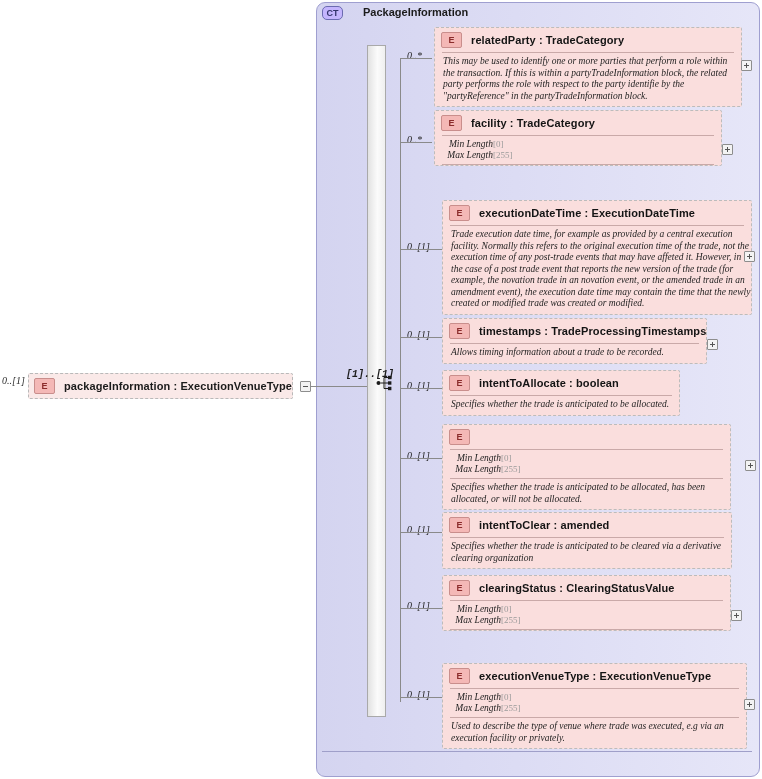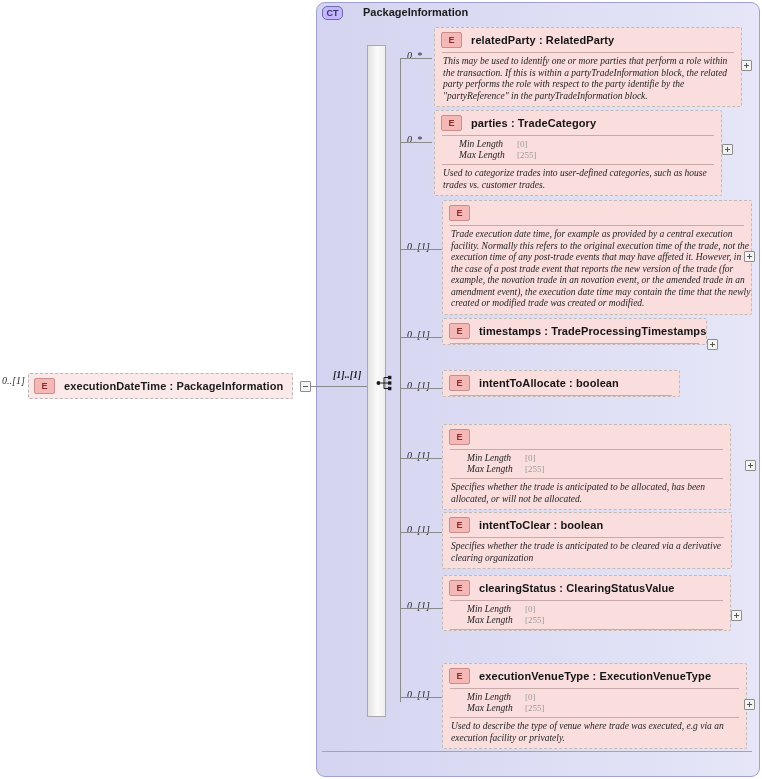--- a/index.html
+++ b/index.html
@@ -198,22 +198,23 @@
     color: #141414;
     white-space: nowrap;
     letter-spacing: 0.1px;
   }
   .node .rule {
     height: 1px;
     background: #c9a9a8;
     margin: 0 7px;
   }
   .node .facets {
-    padding: 3px 6px 3px 24px;
+    padding: 3px 6px 3px 0;
     font-family: "Liberation Serif", serif;
+    text-align: right;
   }
   .node .facet-row {
     display: flex;
     align-items: baseline;
     line-height: 11px;
   }
   .node .facet-name {
     font-size: 9.5px;
     font-style: italic;
     color: #1d1d1d;
@@ -235,44 +236,44 @@
   .occ {
     position: absolute;
     font-size: 10px;
     font-style: italic;
     color: #1d1d1d;
     font-family: "Liberation Serif", serif;
     white-space: nowrap;
   }
   #occ-seq {
     position: absolute;
-    left: 333px;
+    left: 346px;
     top: 369px;
     font-size: 10px;
     font-style: italic;
     font-weight: bold;
     color: #1d1d1d;
-    font-family: Liberation Serif, serif;
+    font-family: Liberation Mono, monospace;
   }
 </style>
 </head>
 <body>
 
 <div id="canvas">
 
   <div id="ct-box"></div>
   <div id="ct-badge">CT</div>
   <div id="ct-title">PackageInformation</div>
 
   <div id="seq-bar"></div>
 
   <div class="card-occ" id="occ-root">0..[1]</div>
   <div class="root-card">
     <span class="e-badge">E</span>
-    <span class="title">executionDateTime : PackageInformation</span>
+    <span class="title">packageInformation : ExecutionVenueType</span>
   </div>
   <div class="toggle" id="root-toggle" style="left:300px; top:381px;"></div>
 
   <div class="hline" style="left:311px; top:386px; width:56px;"></div>
 
   <div id="occ-seq">[1]..[1]</div>
 
   <svg id="seq-icon" viewBox="0 0 20 16">
     <circle cx="2.5" cy="8" r="2" fill="#1c1c1c"></circle>
     <line x1="4.5" y1="8" x2="8" y2="8" stroke="#1c1c1c" stroke-width="1"></line>
@@ -285,80 +286,82 @@
     <rect x="12" y="11.8" width="3.4" height="3.4" fill="#1c1c1c"></rect>
   </svg>
 
   <div class="vline" style="left:400px; top:58px; height:644px;"></div>
 
   <div class="occ" style="left:407px; top:50px;">0..*</div>
   <div class="hline" style="left:400px; top:58px; width:32px;"></div>
   <div class="node" style="left:434px; top:27px; width:308px;">
     <div class="hdr">
       <span class="e-badge">E</span>
-      <span class="title">relatedParty : RelatedParty</span>
+      <span class="title">relatedParty : TradeCategory</span>
     </div>
     <div class="rule"></div>
     <div class="desc">This may be used to identify one or more parties that perform a role within the transaction. If this is within a partyTradeInformation block, the related party performs the role with respect to the party identifie by the "partyReference" in the partyTradeInformation block.</div>
   </div>
   <div class="toggle plus" style="left:741px; top:60px;"></div>
 
   <div class="occ" style="left:407px; top:134px;">0..*</div>
   <div class="hline" style="left:400px; top:142px; width:32px;"></div>
   <div class="node" style="left:434px; top:110px; width:288px;">
     <div class="hdr">
       <span class="e-badge">E</span>
-      <span class="title">parties : TradeCategory</span>
+      <span class="title">facility : TradeCategory</span>
     </div>
     <div class="rule"></div>
     <div class="facets">
       <div class="facet-row">
         <span class="facet-name">Min Length</span>
         <span class="facet-val">[0]</span>
       </div>
       <div class="facet-row">
         <span class="facet-name">Max Length</span>
         <span class="facet-val">[255]</span>
       </div>
     </div>
     <div class="rule"></div>
-    <div class="desc">Used to categorize trades into user-defined categories, such as house trades vs. customer trades.</div>
   </div>
   <div class="toggle plus" style="left:722px; top:144px;"></div>
 
   <div class="occ" style="left:407px; top:241px;">0..[1]</div>
   <div class="hline" style="left:400px; top:249px; width:42px;"></div>
   <div class="node" style="left:442px; top:200px; width:310px;">
     <div class="hdr">
       <span class="e-badge">E</span>
+      <span class="title">executionDateTime : ExecutionDateTime</span>
     </div>
     <div class="rule"></div>
     <div class="desc">Trade execution date time, for example as provided by a central execution facility. Normally this refers to the original execution time of the trade, not the execution time of any post-trade events that may have affeted it. However, in the case of a post trade event that reports the new version of the trade (for example, the novation trade in an novation event, or the amended trade in an amendment event), the execution date time may contain the time that the newly created or modified trade was created or modified.</div>
   </div>
   <div class="toggle plus" style="left:744px; top:251px;"></div>
 
   <div class="occ" style="left:407px; top:329px;">0..[1]</div>
   <div class="hline" style="left:400px; top:337px; width:42px;"></div>
   <div class="node" style="left:442px; top:318px; width:265px;">
     <div class="hdr">
       <span class="e-badge">E</span>
       <span class="title">timestamps : TradeProcessingTimestamps</span>
     </div>
     <div class="rule"></div>
+    <div class="desc">Allows timing information about a trade to be recorded.</div>
   </div>
   <div class="toggle plus" style="left:707px; top:339px;"></div>
 
   <div class="occ" style="left:407px; top:380px;">0..[1]</div>
   <div class="hline" style="left:400px; top:388px; width:42px;"></div>
   <div class="node" style="left:442px; top:370px; width:238px;">
     <div class="hdr">
       <span class="e-badge">E</span>
       <span class="title">intentToAllocate : boolean</span>
     </div>
     <div class="rule"></div>
+    <div class="desc">Specifies whether the trade is anticipated to be allocated.</div>
   </div>
 
   <div class="occ" style="left:407px; top:450px;">0..[1]</div>
   <div class="hline" style="left:400px; top:458px; width:42px;"></div>
   <div class="node" style="left:442px; top:424px; width:289px;">
     <div class="hdr">
       <span class="e-badge">E</span>
     </div>
     <div class="rule"></div>
     <div class="facets">
@@ -374,21 +377,21 @@
     <div class="rule"></div>
     <div class="desc">Specifies whether the trade is anticipated to be allocated, has been allocated, or will not be allocated.</div>
   </div>
   <div class="toggle plus" style="left:745px; top:460px;"></div>
 
   <div class="occ" style="left:407px; top:524px;">0..[1]</div>
   <div class="hline" style="left:400px; top:532px; width:42px;"></div>
   <div class="node" style="left:442px; top:512px; width:290px;">
     <div class="hdr">
       <span class="e-badge">E</span>
-      <span class="title">intentToClear : boolean</span>
+      <span class="title">intentToClear : amended</span>
     </div>
     <div class="rule"></div>
     <div class="desc">Specifies whether the trade is anticipated to be cleared via a derivative clearing organization</div>
   </div>
 
   <div class="occ" style="left:407px; top:600px;">0..[1]</div>
   <div class="hline" style="left:400px; top:608px; width:42px;"></div>
   <div class="node" style="left:442px; top:575px; width:289px;">
     <div class="hdr">
       <span class="e-badge">E</span>

